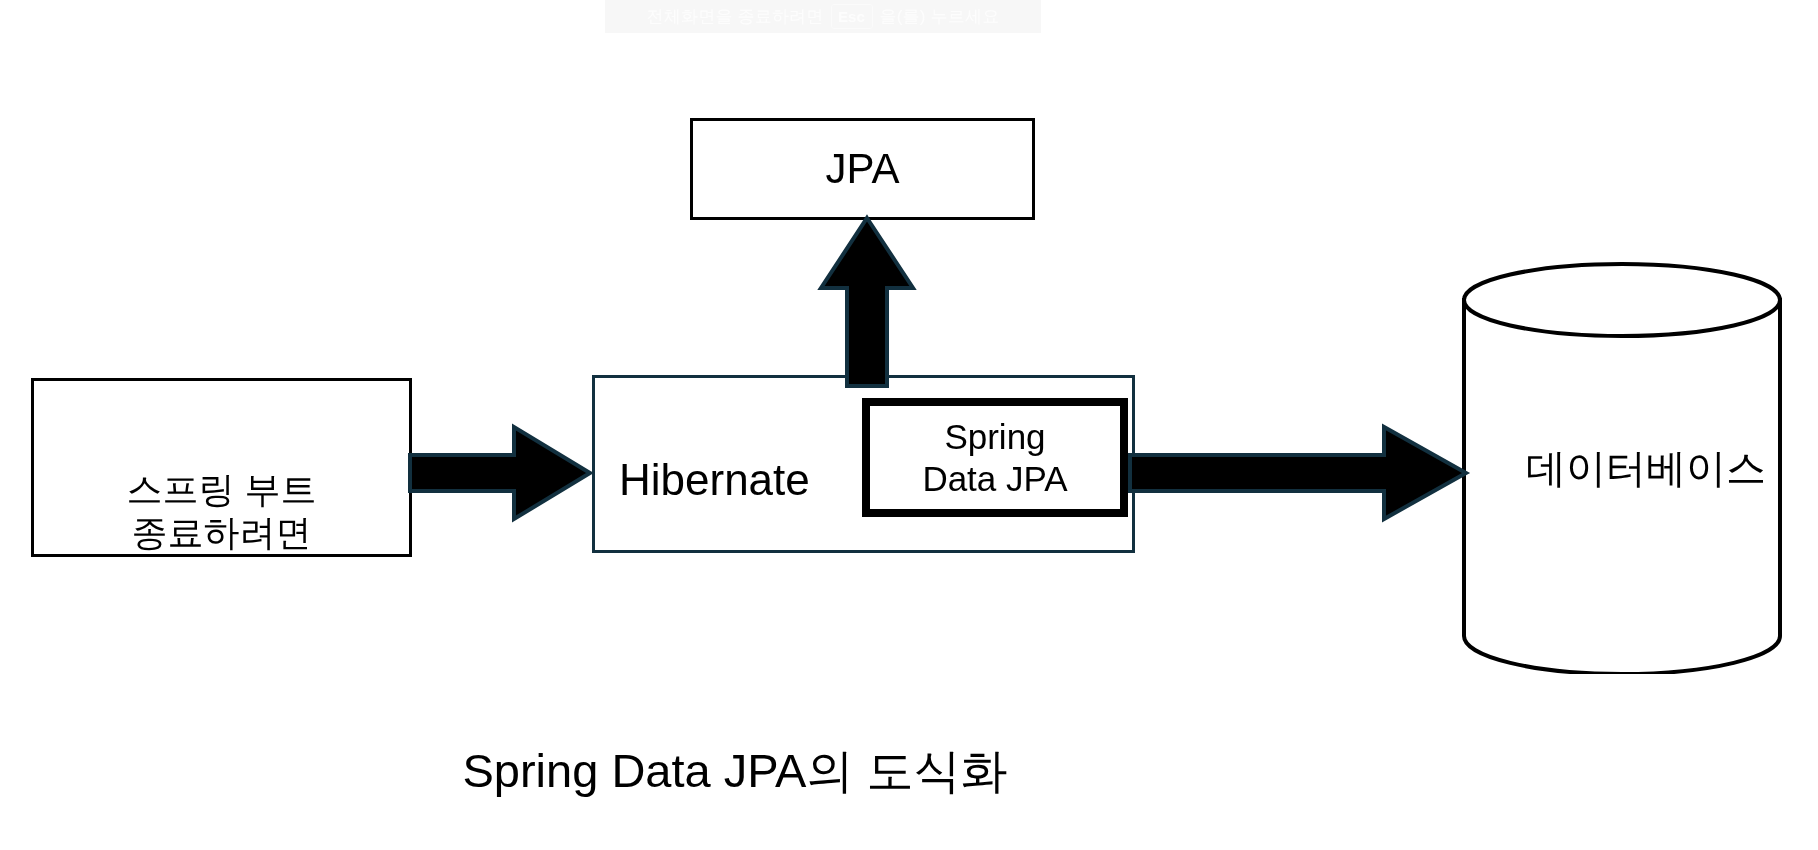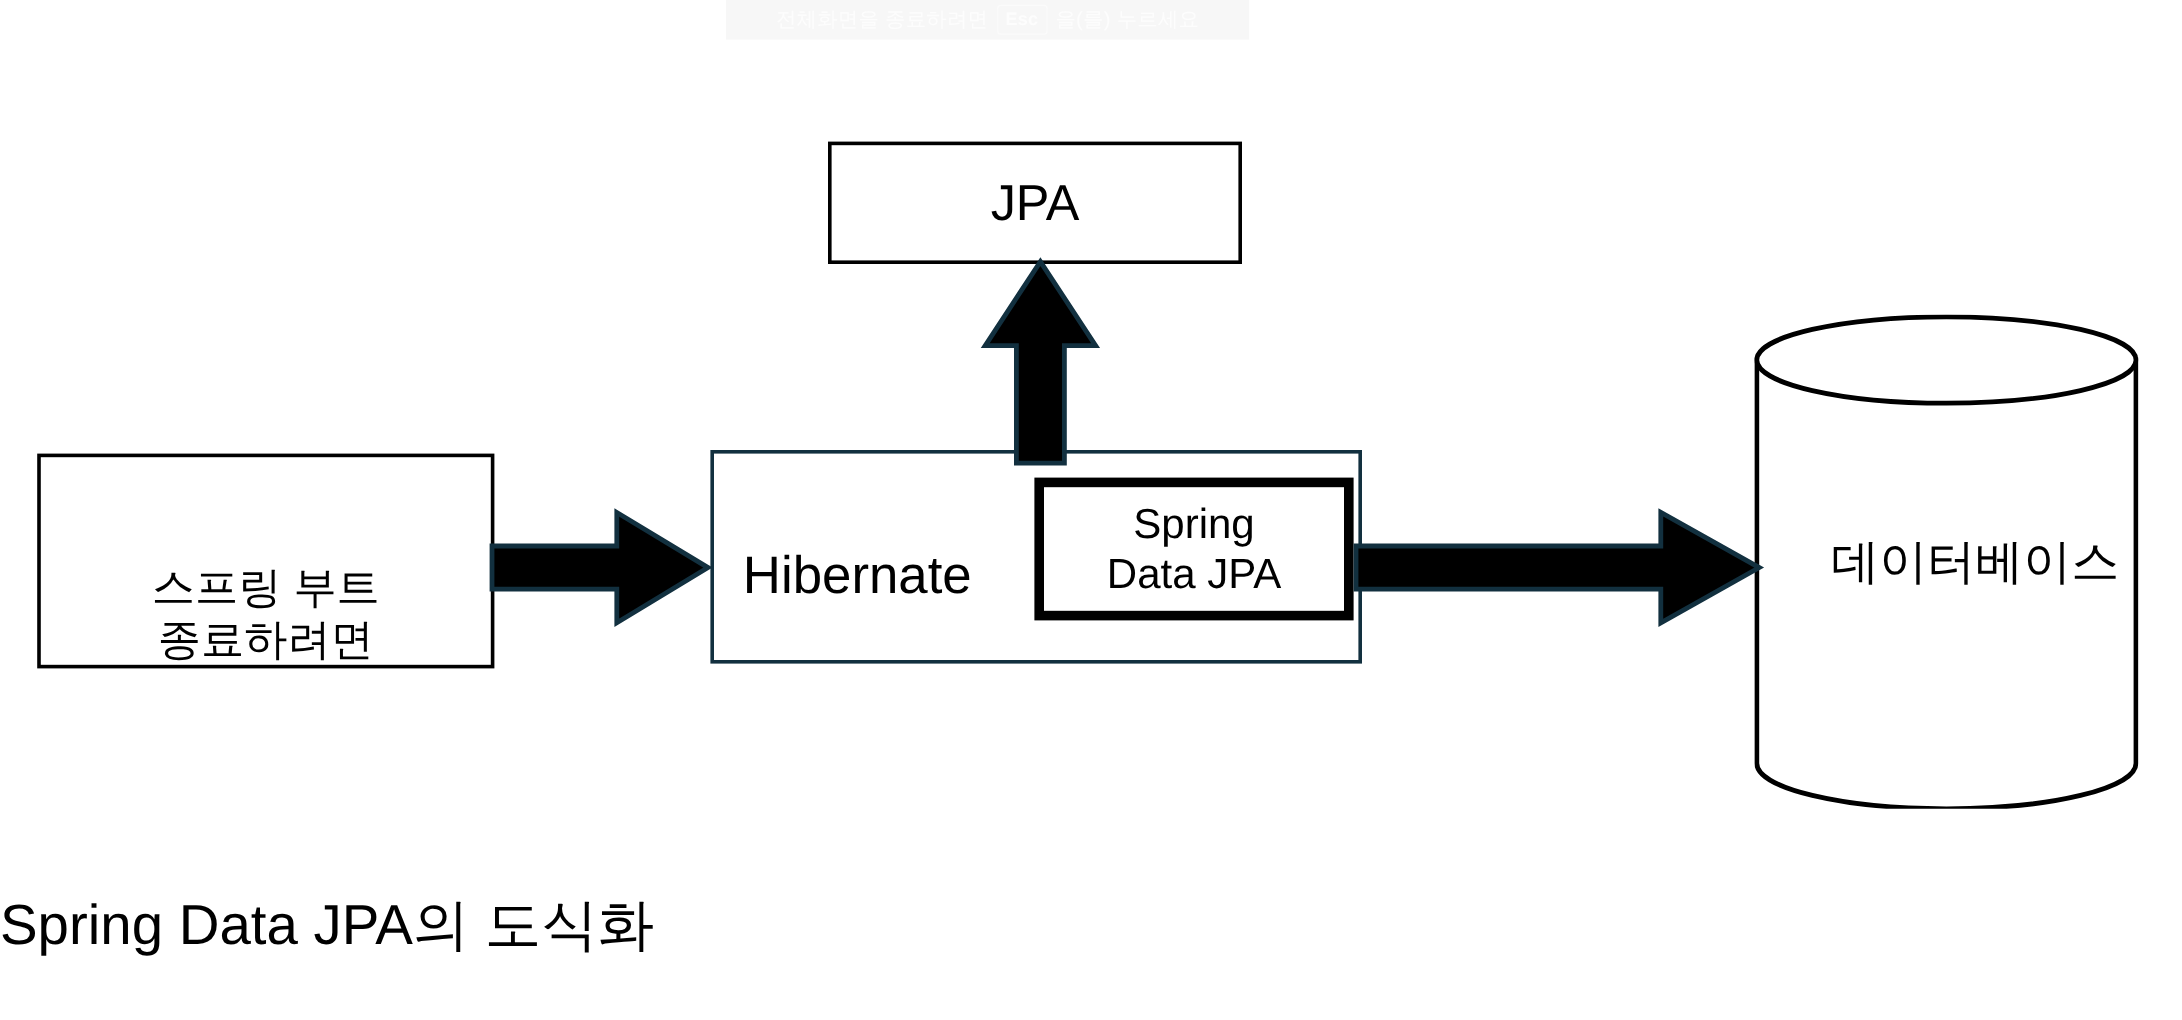--- a/index.html
+++ b/index.html
@@ -140,21 +140,21 @@
   .arrow {
     position: absolute;
   }
 
   
   .caption {
     position: absolute;
     left: 0px;
     top: 740px;
     width: 1470px;
-    text-align: left;
+    text-align: center;
     font-size: 47px;
     color: #000000;
     white-space: nowrap;
   }
 </style>
 </head>
 <body>
 
 <div id="canvas">
 

